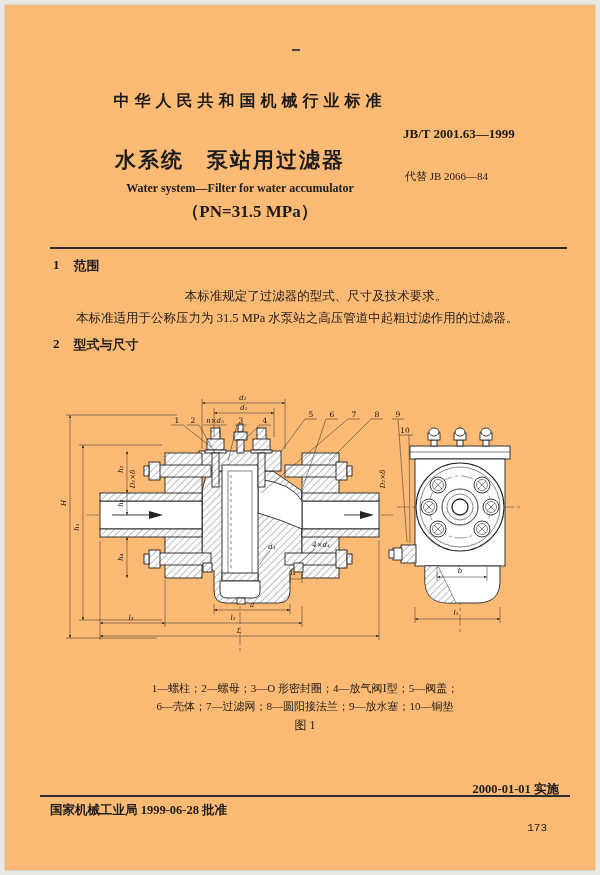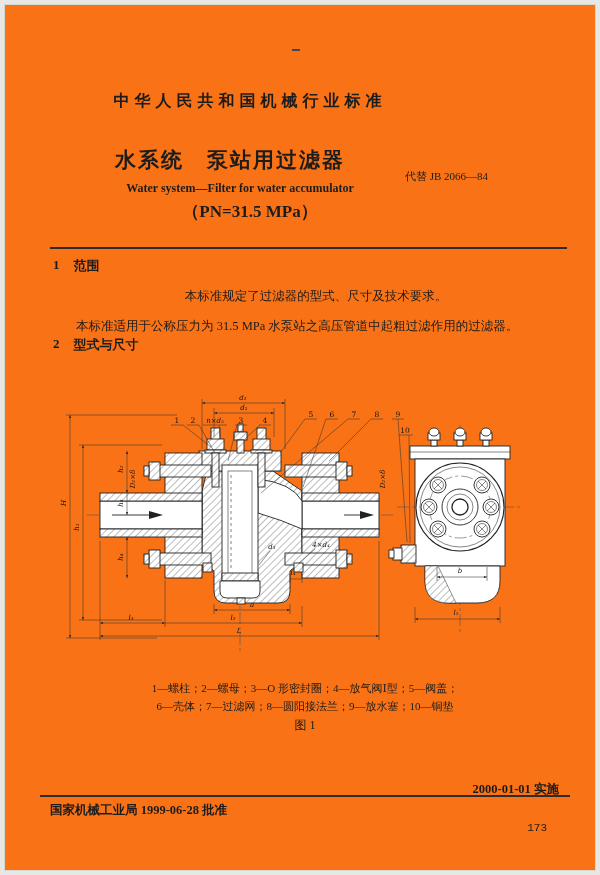--- a/index.html
+++ b/index.html
@@ -1,20 +1,20 @@
 <!DOCTYPE html>
 <html><head>
 <meta charset="utf-8">
 <style>
   html,body{margin:0;padding:0;}
   body{
     width:600px;height:875px;background:#e7e8e3;position:relative;overflow:hidden;
     font-family:"Liberation Serif","DejaVu Serif",serif;color:#1c1c1c;
   }
-  #page{position:absolute;inset:4px;background:#f97316;border:1px solid #d6d7d2;}
+  #page{position:absolute;inset:4px;background:#fdba74;border:1px solid #d6d7d2;}
   .abs{position:absolute;}
   .ctr{text-align:center;}
   .hdr1{top:86px;left:60px;width:370px;font-size:16px;font-weight:bold;letter-spacing:5px;}
   .code{top:121px;left:398px;width:175px;font-size:13px;font-weight:bold;}
   .titlecn{top:141px;left:70px;width:310px;font-size:21px;font-weight:bold;letter-spacing:2px;}
   .repl{top:164px;left:400px;font-size:11px;}
   .titleen{top:176px;left:90px;width:290px;font-size:12px;font-weight:bold;}
   .pn{top:195px;left:120px;width:250px;font-size:17px;font-weight:bold;}
   .hr1{top:242px;left:45px;width:517px;border-top:2px solid #2c2c2c;height:0;}
   .hr2{top:790px;left:35px;width:530px;border-top:2px solid #2c2c2c;height:0;}
@@ -36,33 +36,34 @@
   svg text.dim{font:italic 7px "DejaVu Serif",serif;fill:#111;text-anchor:middle;}
   svg text.pnum{font:7.5px "DejaVu Serif",serif;fill:#111;text-anchor:middle;}
 </style>
 </head>
 <body>
 
 <div id="page">
   <div class="abs dash"></div>
 
   <div class="abs hdr1 ctr">中华人民共和国机械行业标准</div>
+  <div class="abs code">JB/T 2001.63—1999</div>
   <div class="abs titlecn ctr">水系统　泵站用过滤器</div>
   <div class="abs repl">代替 JB 2066—84</div>
   <div class="abs titleen ctr">Water system—Filter for water accumulator</div>
   <div class="abs pn ctr">（PN=31.5 MPa）</div>
 
   <div class="abs hr1"></div>
 
   <div class="abs sech" style="top:252px;left:48px;">
     <span>1</span>
     <span>范围</span>
   </div>
   <div class="abs para" style="top:283px;text-align:center;">本标准规定了过滤器的型式、尺寸及技术要求。</div>
-  <div class="abs para" style="top:305px;margin-top:8px;">本标准适用于公称压力为 31.5 MPa 水泵站之高压管道中起粗过滤作用的过滤器。</div>
+  <div class="abs para" style="top:305px;">本标准适用于公称压力为 31.5 MPa 水泵站之高压管道中起粗过滤作用的过滤器。</div>
 
   <div class="abs sech" style="top:331px;left:48px;">
     <span>2</span>
     <span>型式与尺寸</span>
   </div>
 
   <svg id="fig" class="abs" viewBox="0 0 512 266">
     <defs>
       <pattern id="hat" width="5" height="5" patternUnits="userSpaceOnUse" patternTransform="rotate(45)">
         <rect width="5" height="5" fill="#ffffff"></rect>

